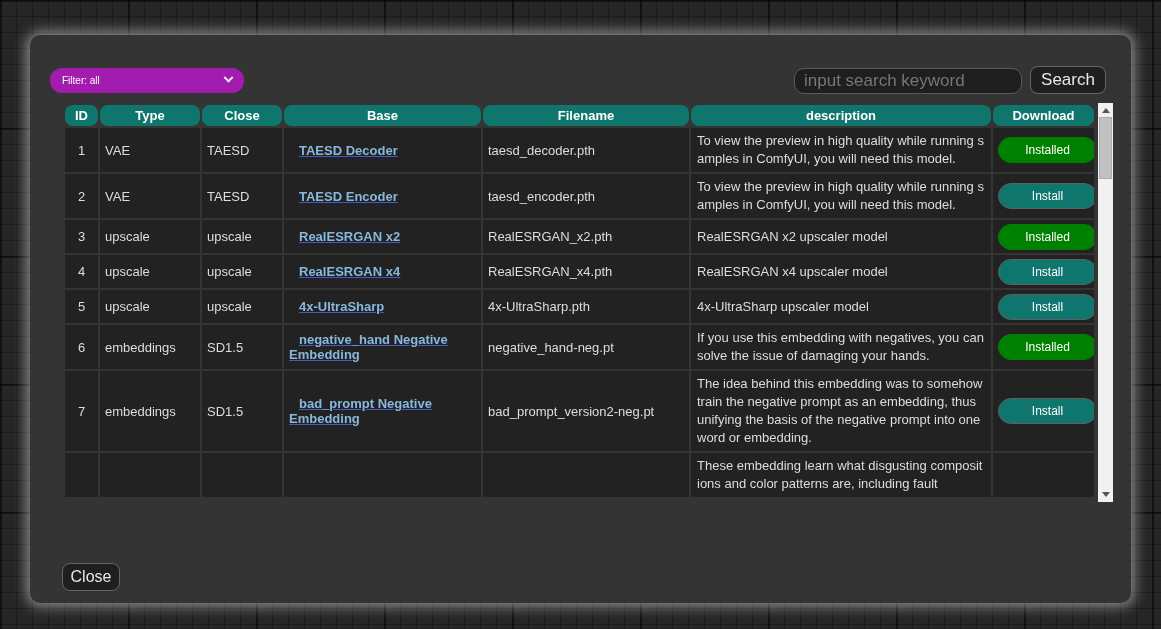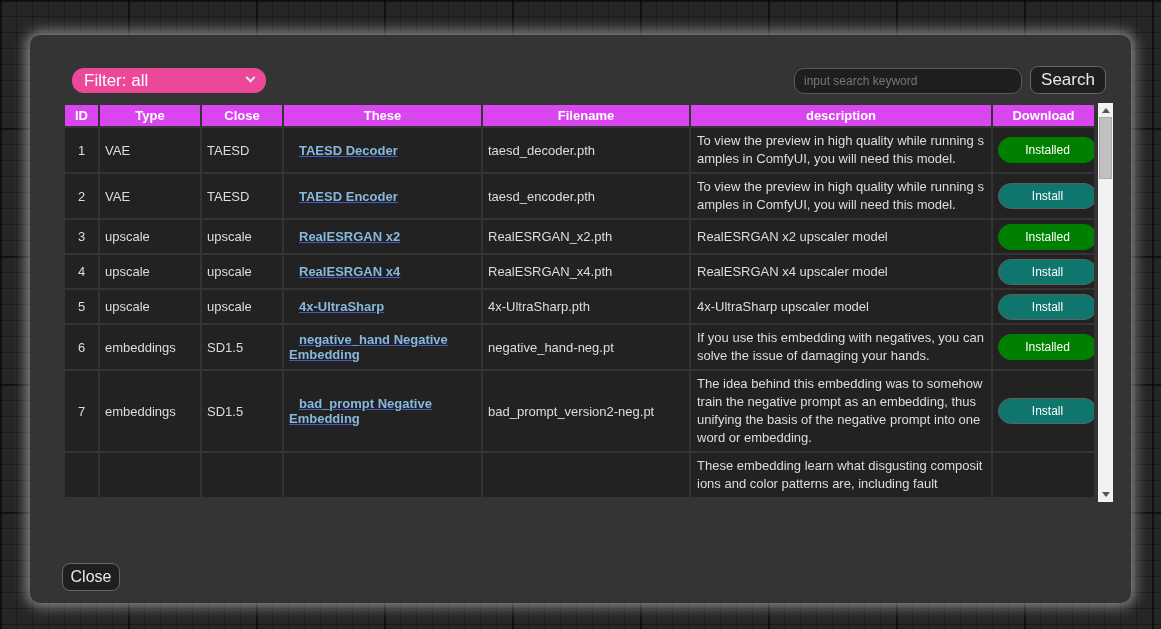--- a/index.html
+++ b/index.html
@@ -16,48 +16,48 @@
     background-size: 128px 128px, 128px 128px, 16px 16px, 16px 16px;
     position: relative;
   }
   .modal {
     position: absolute; left: 30px; top: 35px; width: 1101px; height: 568px;
     background: #343434; border-radius: 10px;
     box-shadow: 0 0 14px 3px rgba(255,255,255,0.5);
   }
   
   .filter-select {
-    position: absolute; left: 42px; top: 33px; width: 194px; height: 25px;
-    background: #ec4899; border-radius: 12px; color: #fff; font-size: 17px;
+    position: absolute; left: 20px; top: 33px; width: 194px; height: 25px;
+    background: #a21caf; border-radius: 12px; color: #fff; font-size: 10px;
     display: flex; align-items: center; padding: 0 12px; cursor: pointer;
   }
   .filter-select .chev {
     margin-left: auto; width: 7px; height: 7px;
     border-right: 2px solid #eee; border-bottom: 2px solid #eee;
     transform: rotate(45deg) translate(-2px,-2px);
   }
   .search-input {
     position: absolute; left: 764px; top: 33px; width: 228px; height: 26px;
     background: #1e1e1e; border: 1px solid #5a5a5a; border-radius: 10px;
-    color: #ddd; font-size: 12px; padding: 0 9px; outline: none;
+    color: #ddd; font-size: 17px; padding: 0 9px; outline: none;
     font-family: inherit;
   }
   .search-input::placeholder { color: #777; }
   .btn {
     background: #1f1f1f; border: 1px solid #666; border-radius: 8px;
     color: #e8e8e8; cursor: pointer; font-family: Liberation Sans, sans-serif;
   }
   .search-btn { position: absolute; left: 1000px; top: 31px; width: 76px; height: 28px; font-size: 17px; }
   .close-btn  { position: absolute; left: 32px; top: 528px; width: 58px; height: 28px; font-size: 16px; }
   
   .table-wrap { position: absolute; left: 33px; top: 68px; width: 1035px; height: 399px; overflow: hidden; }
   table { border-collapse: separate; border-spacing: 2px; width: 1033px; table-layout: fixed; }
   th {
-    background: #d946ef; color: #fff; font-size: 13px; font-weight: bold;
-    height: 21px; padding: 0 4px; overflow: hidden; white-space: nowrap;
+    background: #0f766e; color: #fff; font-size: 13px; font-weight: bold;
+    height: 21px; padding: 0 4px; overflow: hidden; white-space: nowrap; border-radius: 8px;
   }
   td {
     background: #222; color: #ddd; font-size: 13px; height: 33px;
     padding: 2px 5px; vertical-align: middle; overflow: hidden;
   }
   .c-id   { text-align: center; }
   .c-desc { word-break: break-all; line-height: 18px; padding: 4px 6px; }
   .c-name a {
     color: var(--link); font-weight: bold; display: block; text-indent: 10px;
     text-decoration: underline; text-decoration-color: #4557c9; cursor: pointer;
@@ -100,21 +100,21 @@
         <col style="width:197px">
           <col style="width:206px">
           <col style="width:300px">
         <col style="width:101px">
       </colgroup>
       <thead>
         <tr>
           <th>ID</th>
           <th>Type</th>
           <th>Close</th>
-          <th>These</th>
+          <th>Base</th>
           <th>Filename</th>
           <th>description</th>
           <th>Download</th>
         </tr>
       </thead>
       <tbody>
         <tr>
           <td class="c-id">1</td>
           <td>VAE</td>
           <td>TAESD</td>

